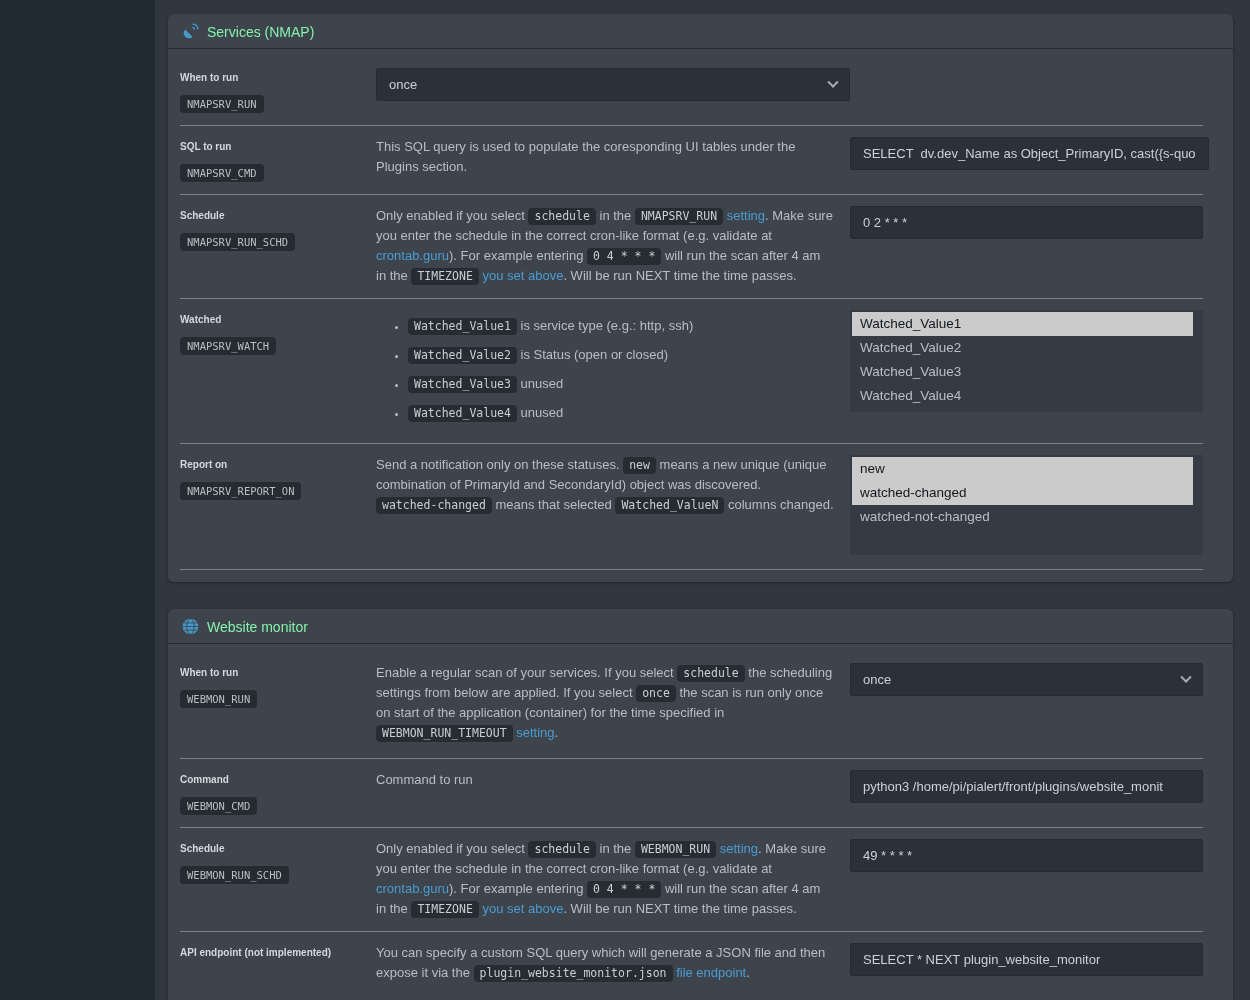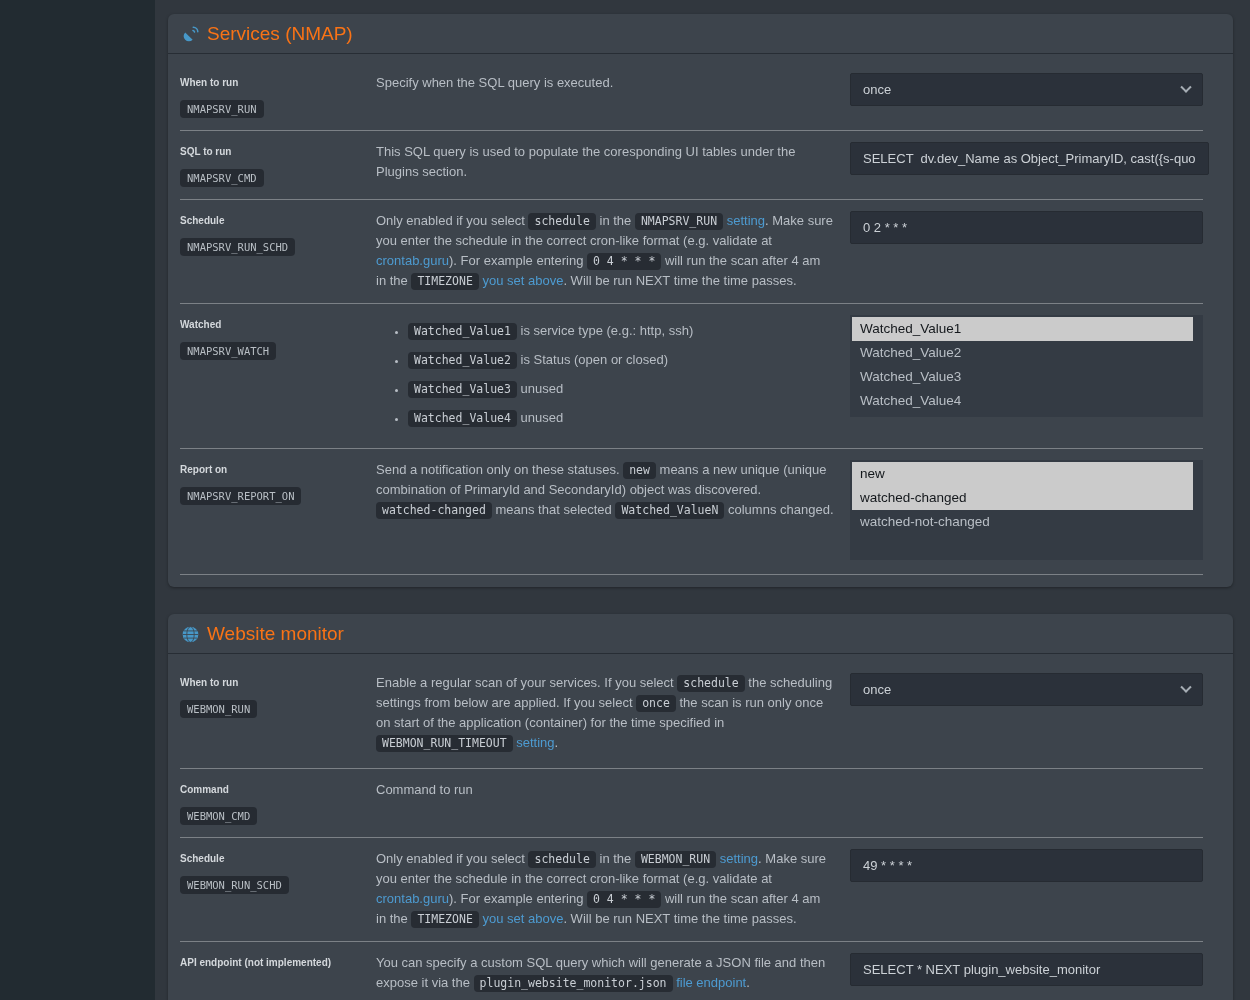--- a/index.html
+++ b/index.html
@@ -20,21 +20,21 @@
     margin-bottom: 27px;
     width: 1065px;
   }
   .panel-header {
     display: flex; align-items: center; gap: 8px;
     padding: 9px 14px 8px;
     border-bottom: 1px solid #272d34;
   }
   .panel-icon { display: inline-flex; width: 17px; height: 17px; }
   .panel-icon svg { width: 17px; height: 17px; }
-  .panel-title { color: #f97316; font-size: 19px; }
+  .panel-title { color: #86efac; font-size: 14px; }
 
   .panel-body { padding: 8px 30px 12px 12px; }
 
   .settings-row {
     display: grid;
     grid-template-columns: 196px 474px 1fr;
     padding: 11px 0 12px;
     border-bottom: 1px solid rgba(244,244,244,.35);
   }
 
@@ -136,23 +136,20 @@
               <path d="M96 192 A158 158 0 0 0 320 416 L96 192 Z"></path>
               <path d="M339 36 a140 140 0 0 1 137 137" fill="none" stroke="#4798c8" stroke-width="46" stroke-linecap="round"></path>
               <path d="M330 134 a66 66 0 0 1 48 48" fill="none" stroke="#4798c8" stroke-width="46" stroke-linecap="round"></path>
             </svg>
           </span>
           <span class="panel-title">Services (NMAP)</span>
         </div>
         <div class="panel-body">
           <div class="settings-row row-0">
             <div class="cell-label"><div class="row-label">When to run</div><span class="setting-badge">NMAPSRV_RUN</span></div>
-            <div class="cell-desc">
-              <div class="desc-text"><span>Specify when the SQL query is executed.</span></div>
-            </div>
             <div class="cell-control">
               <div class="select-control">
                 <span class="select-value">once</span>
                 <span class="select-chevron"></span>
               </div>
             </div>
           </div>
           <div class="settings-row row-1">
             <div class="cell-label"><div class="row-label">SQL to run</div><span class="setting-badge">NMAPSRV_CMD</span></div>
             <div class="cell-desc">
@@ -235,20 +232,25 @@
                 <span class="select-value">once</span>
                 <span class="select-chevron"></span>
               </div>
             </div>
           </div>
           <div class="settings-row row-1">
             <div class="cell-label"><div class="row-label">Command</div><span class="setting-badge">WEBMON_CMD</span></div>
             <div class="cell-desc">
               <div class="desc-text"><span>Command to run</span></div>
             </div>
+            <div class="cell-control">
+              <div class="text-input">
+                <span class="input-value">python3 /home/pi/pialert/front/plugins/website_monit</span>
+              </div>
+            </div>
           </div>
           <div class="settings-row row-2">
             <div class="cell-label"><div class="row-label">Schedule</div><span class="setting-badge">WEBMON_RUN_SCHD</span></div>
             <div class="cell-desc">
               <div class="desc-text"><span>Only enabled if you select </span><code class="inline-code">schedule</code><span> in the </span><code class="inline-code">WEBMON_RUN</code><span> </span><a class="desc-link" href="#">setting</a><span>. Make sure you enter the schedule in the correct cron-like format (e.g. validate at </span><a class="desc-link" href="#">crontab.guru</a><span>). For example entering </span><code class="inline-code">0 4 * * *</code><span> will run the scan after 4 am in the </span><code class="inline-code">TIMEZONE</code><span> </span><a class="desc-link" href="#">you set above</a><span>. Will be run NEXT time the time passes.</span></div>
             </div>
             <div class="cell-control">
               <div class="text-input">
                 <span class="input-value">49 * * * *</span>
               </div>

